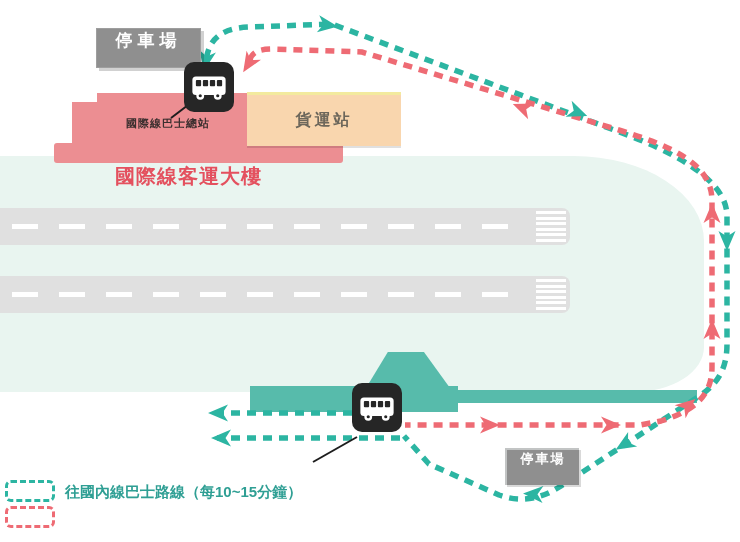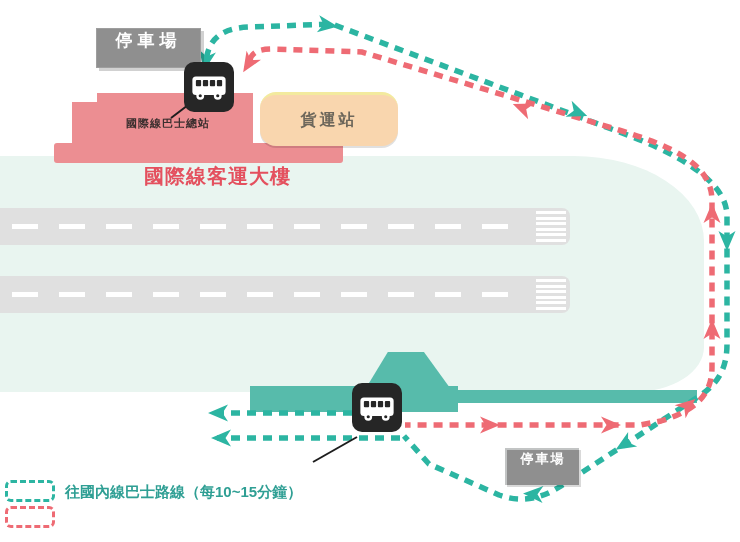--- a/index.html
+++ b/index.html
@@ -29,25 +29,25 @@
     position:absolute;right:4px;top:3px;bottom:3px;width:30px;
     background:repeating-linear-gradient(to bottom,#ffffff 0 3px,transparent 3px 5.6px);
   }
   
   .bldg{position:absolute;background:var(--intl_building,#ec8e92);}
   .b-step{left:72px;top:102px;width:27px;height:46px;}
   .b-main{left:97px;top:93px;width:156px;height:55px;}
   .b-slab{left:54px;top:143px;width:289px;height:20px;border-radius:3px;}
   
   .cargo{
-    position:absolute;left:260px;top:92px;width:138px;height:51px;
+    position:absolute;left:247px;top:92px;width:154px;height:51px;
     background:var(--cargo_fill,#f9d6ae);
     border-top:3px solid var(--cargo_border,#f3ea9e);
     box-shadow:0 2px 0 rgba(0,0,0,.12);
-    display:flex;align-items:center;justify-content:center;border-radius:16px;
+    display:flex;align-items:center;justify-content:center;
   }
   .cargo span{font-size:16px;font-weight:bold;color:var(--cargo_text,#6d675b);letter-spacing:3px;}
   
   .dom{position:absolute;background:var(--domestic_building,#57bbab);}
   .d-band{left:250px;top:386px;width:208px;height:26px;}
   .d-strip{left:455px;top:390px;width:242px;height:13px;}
   .d-bump{left:366px;top:352px;width:84px;height:36px;
     clip-path:polygon(26% 0,69% 0,100% 100%,0 100%);}
   
   .park{
@@ -57,21 +57,21 @@
   }
   .park-top{left:96px;top:28px;width:103px;height:38px;
     font-size:17px;letter-spacing:5px;
     border:1px solid #9e9e9e;box-shadow:3px 3px 0 rgba(0,0,0,.18);}
   .park-bottom{left:505px;top:448px;width:72px;height:35px;
     font-size:13px;letter-spacing:2px;
     border-top:2px solid #c2c4c4;border-left:2px solid #c2c4c4;
     box-shadow:2px 2px 0 rgba(0,0,0,.15);}
   
   .lbl{position:absolute;font-weight:bold;white-space:nowrap;}
-  .lbl-intl{left:115px;top:163px;font-size:20px;color:var(--intl_text,#e4505e);letter-spacing:1px;margin-left:29px;}
+  .lbl-intl{left:115px;top:163px;font-size:20px;color:var(--intl_text,#e4505e);letter-spacing:1px;}
   .lbl-dom{left:388px;top:324px;font-size:20px;color:var(--domestic_text,#2ba391);letter-spacing:1px;}
   .lbl-busstn{left:126px;top:116px;font-size:11px;color:var(--bus_label,#3b2f2f);letter-spacing:1px;}
   
   #routes{position:absolute;left:0;top:0;pointer-events:none;}
   .rt{fill:none;stroke:var(--teal_route,#2cb5a2);stroke-width:5.5;stroke-dasharray:9 7;}
   .rr{fill:none;stroke:var(--red_route,#ee6b74);stroke-width:5.5;stroke-dasharray:9 7;}
   .ar-t{fill:var(--teal_route,#2cb5a2);}
   .ar-r{fill:var(--red_route,#ee6b74);}
   .ldr{stroke:#1d1d1d;stroke-width:2;}
   

